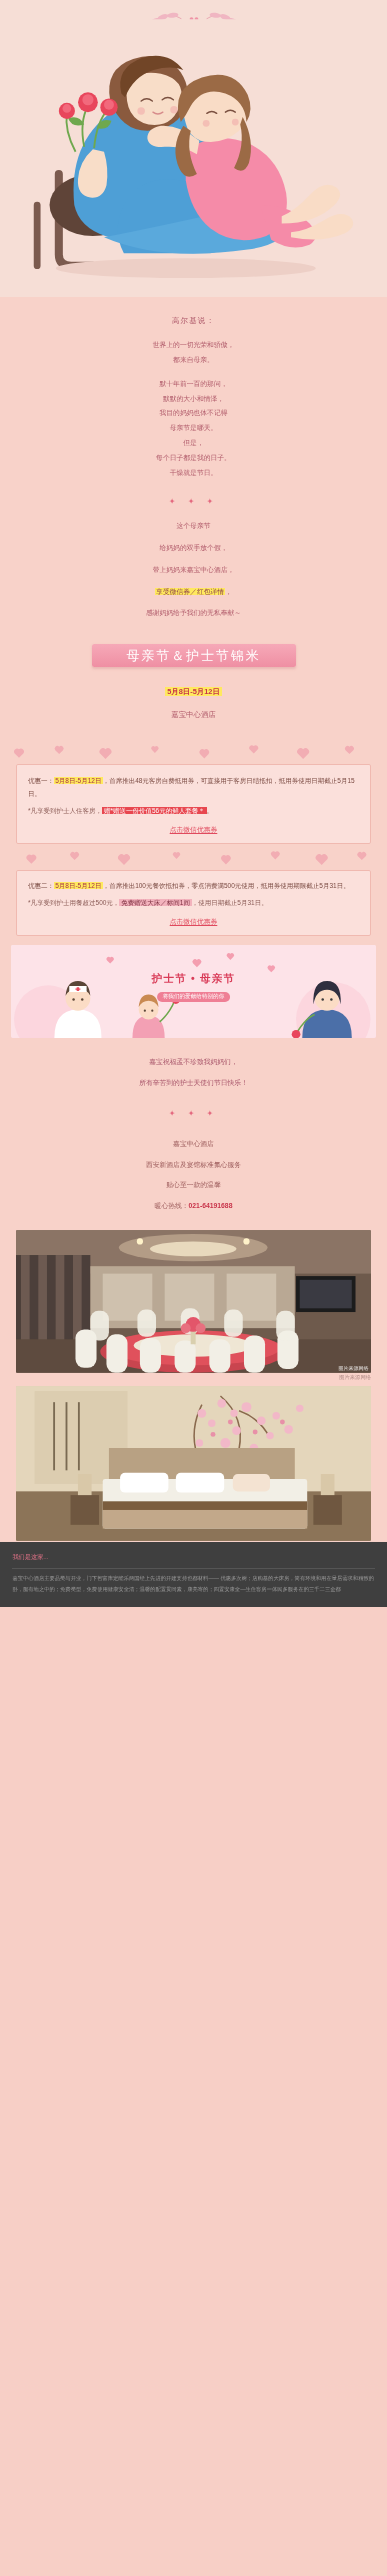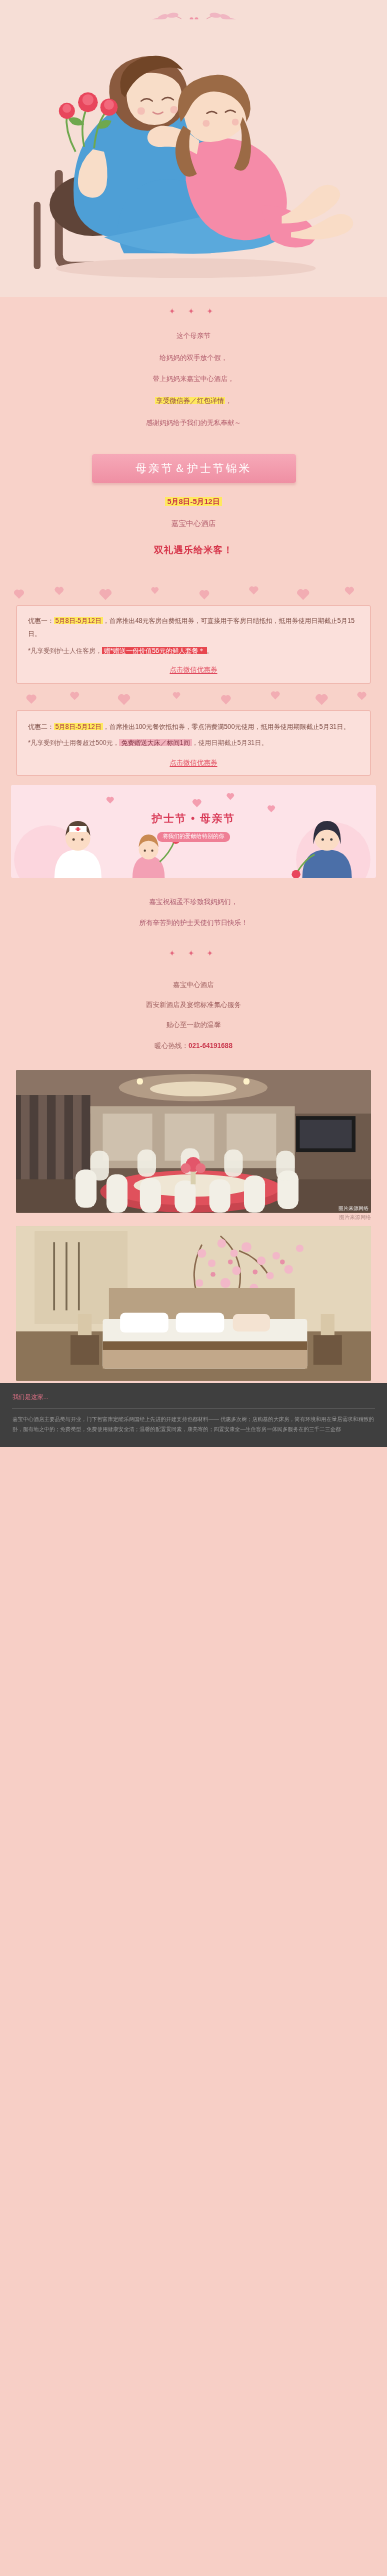--- a/index.html
+++ b/index.html
@@ -78,28 +78,28 @@
 
   
   .ribbon-wrap {
     position: relative;
     margin: 6.2px auto 2.5px;
     width: 204px;
     height: 21px;
   }
   .ribbon {
     position: absolute; left:0; top:0;
-    width: 204px; height: 29px;
+    width: 204px; height: 23px;
     background: linear-gradient(180deg,#f6a9b8 0%, #ef8fa3 100%);
     border-radius: 2.5px;
     display: flex;
     align-items: center;
     justify-content: center;
     color: #fff;
-    font-size: 11px;
+    font-size: 13px;
     letter-spacing: 1.9px;
     box-shadow: 0 1.2px 2.5px rgba(200,120,130,.3);
   }
 
   .promo-center {
     text-align: center;
     line-height: 2.1;
     font-size: 7.4px;
     color: #b05a6a;
     padding: 8.7px 18.6px 13.6px;
@@ -335,20 +335,33 @@
           <circle cx="142" cy="130" r="9"></circle>
           <circle cx="176" cy="138" r="8"></circle>
           <circle cx="108" cy="144" r="7"></circle>
         </g>
       </g>
 
       <ellipse cx="300" cy="402" rx="210" ry="16" fill="#edcfc6"></ellipse>
     </svg>
   </div>
 
+  <div class="poem">
+    <div class="ttl">高尔基说：</div>
+    <p>世界上的一切光荣和骄傲，</p>
+    <p>都来自母亲。</p>
+    <div class="gap"></div>
+    <p>默十年前一百的那问，</p>
+    <p>默默的大小和情泽，</p>
+    <p>我目的妈妈也体不记得</p>
+    <p>母亲节是哪天。</p>
+    <p>但是，</p>
+    <p>每个日子都是我的日子。</p>
+    <p>干燥就是节日。</p>
+  </div>
 
   <div class="stars">✦ ✦ ✦</div>
 
   <div class="poem2">
     <p>这个母亲节</p>
     <p>给妈妈的双手放个假，</p>
     <p>带上妈妈来嘉宝中心酒店，</p>
     <p>
       <span class="hl-yellow">享受微信券／红包详情</span><span>，</span>
     </p>
@@ -357,21 +370,20 @@
 
   <div class="ribbon-wrap">
     <div class="ribbon">母亲节＆护士节锦米</div>
   </div>
 
   <div class="promo-center">
     <p>
       <span class="date-hl">5月8日-5月12日</span>
     </p>
     <p>嘉宝中心酒店</p>
-    <p class="big">双礼遇乐给米客！</p>
   </div>
 
   <div class="heart-divider">
     <svg viewBox="0 0 625 34" width="387" height="21">
       <g fill="#f1a7b0" opacity=".85">
         <path d="M30,24 l-7,-7 a5,5 0 0 1 7,-7 a5,5 0 0 1 7,7 Z"></path>
         <path d="M95,18 l-6,-6 a4,4 0 0 1 6,-6 a4,4 0 0 1 6,6 Z"></path>
         <path d="M170,26 l-8,-8 a5.5,5.5 0 0 1 8,-8 a5.5,5.5 0 0 1 8,8 Z"></path>
         <path d="M250,16 l-5,-5 a3.5,3.5 0 0 1 5,-5 a3.5,3.5 0 0 1 5,5 Z"></path>
         <path d="M330,25 l-7,-7 a5,5 0 0 1 7,-7 a5,5 0 0 1 7,7 Z"></path>

